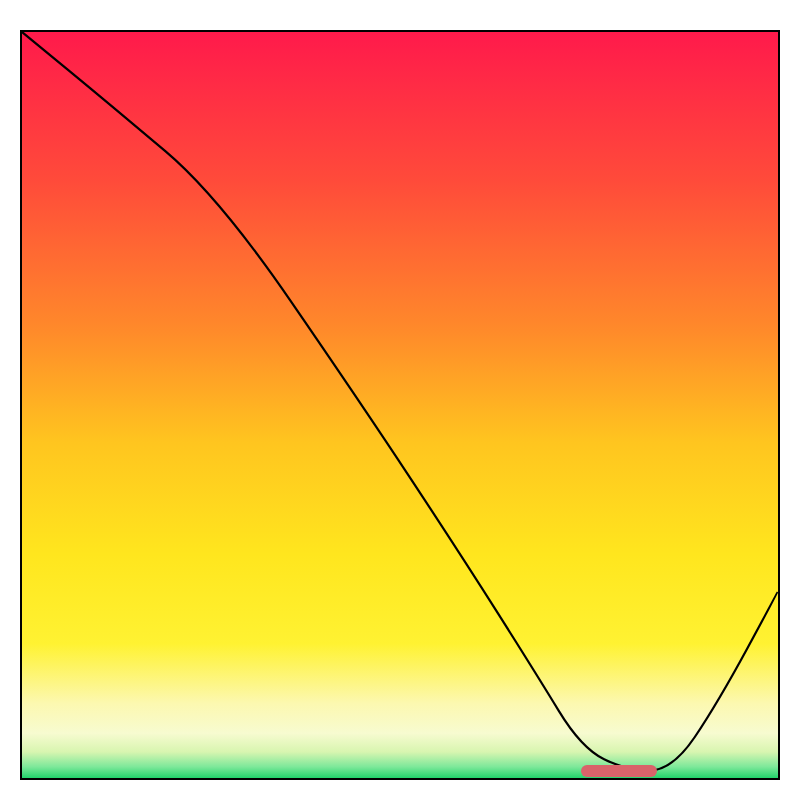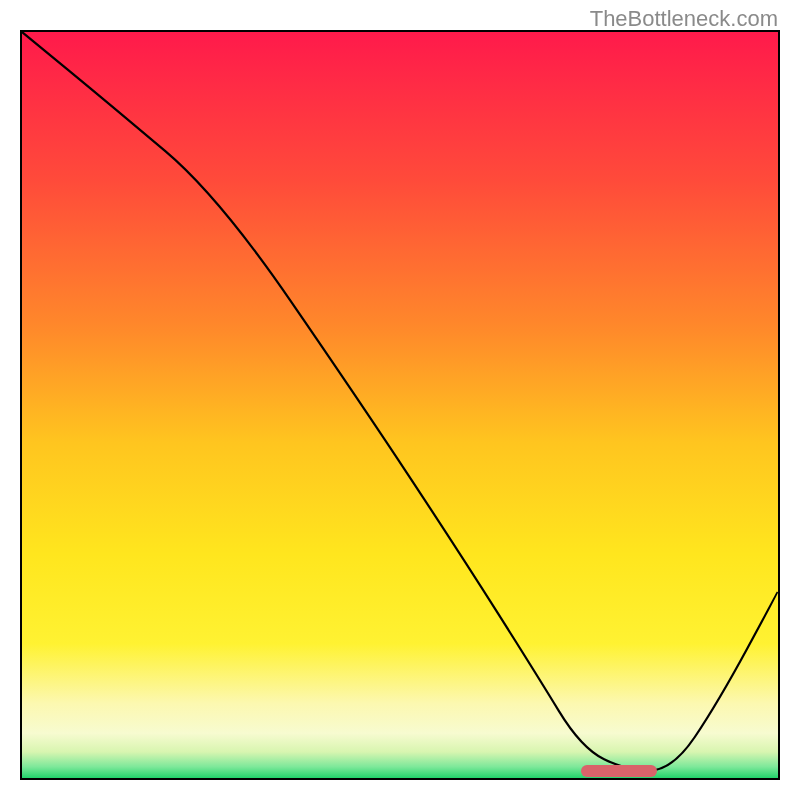--- a/index.html
+++ b/index.html
@@ -51,21 +51,20 @@
   .marker {
     position: absolute;
     background: #d9636a;
     border-radius: 6px;
   }
 </style>
 </head>
 <body>
 
 <div class="chart-container">
-  <div class="watermark">TheBottleneck.com</div>
 
   <div class="plot-area">
     <svg class="gradient-bg" viewBox="0 0 756 746" preserveAspectRatio="none">
       <defs>
         <linearGradient id="bg-grad" x1="0" y1="0" x2="0" y2="1">
             <stop offset="0%" stop-color="#ff1a4b"></stop>
             <stop offset="20%" stop-color="#ff4b3a"></stop>
             <stop offset="40%" stop-color="#ff8a2a"></stop>
             <stop offset="55.00000000000001%" stop-color="#ffc51f"></stop>
             <stop offset="70%" stop-color="#ffe61e"></stop>

